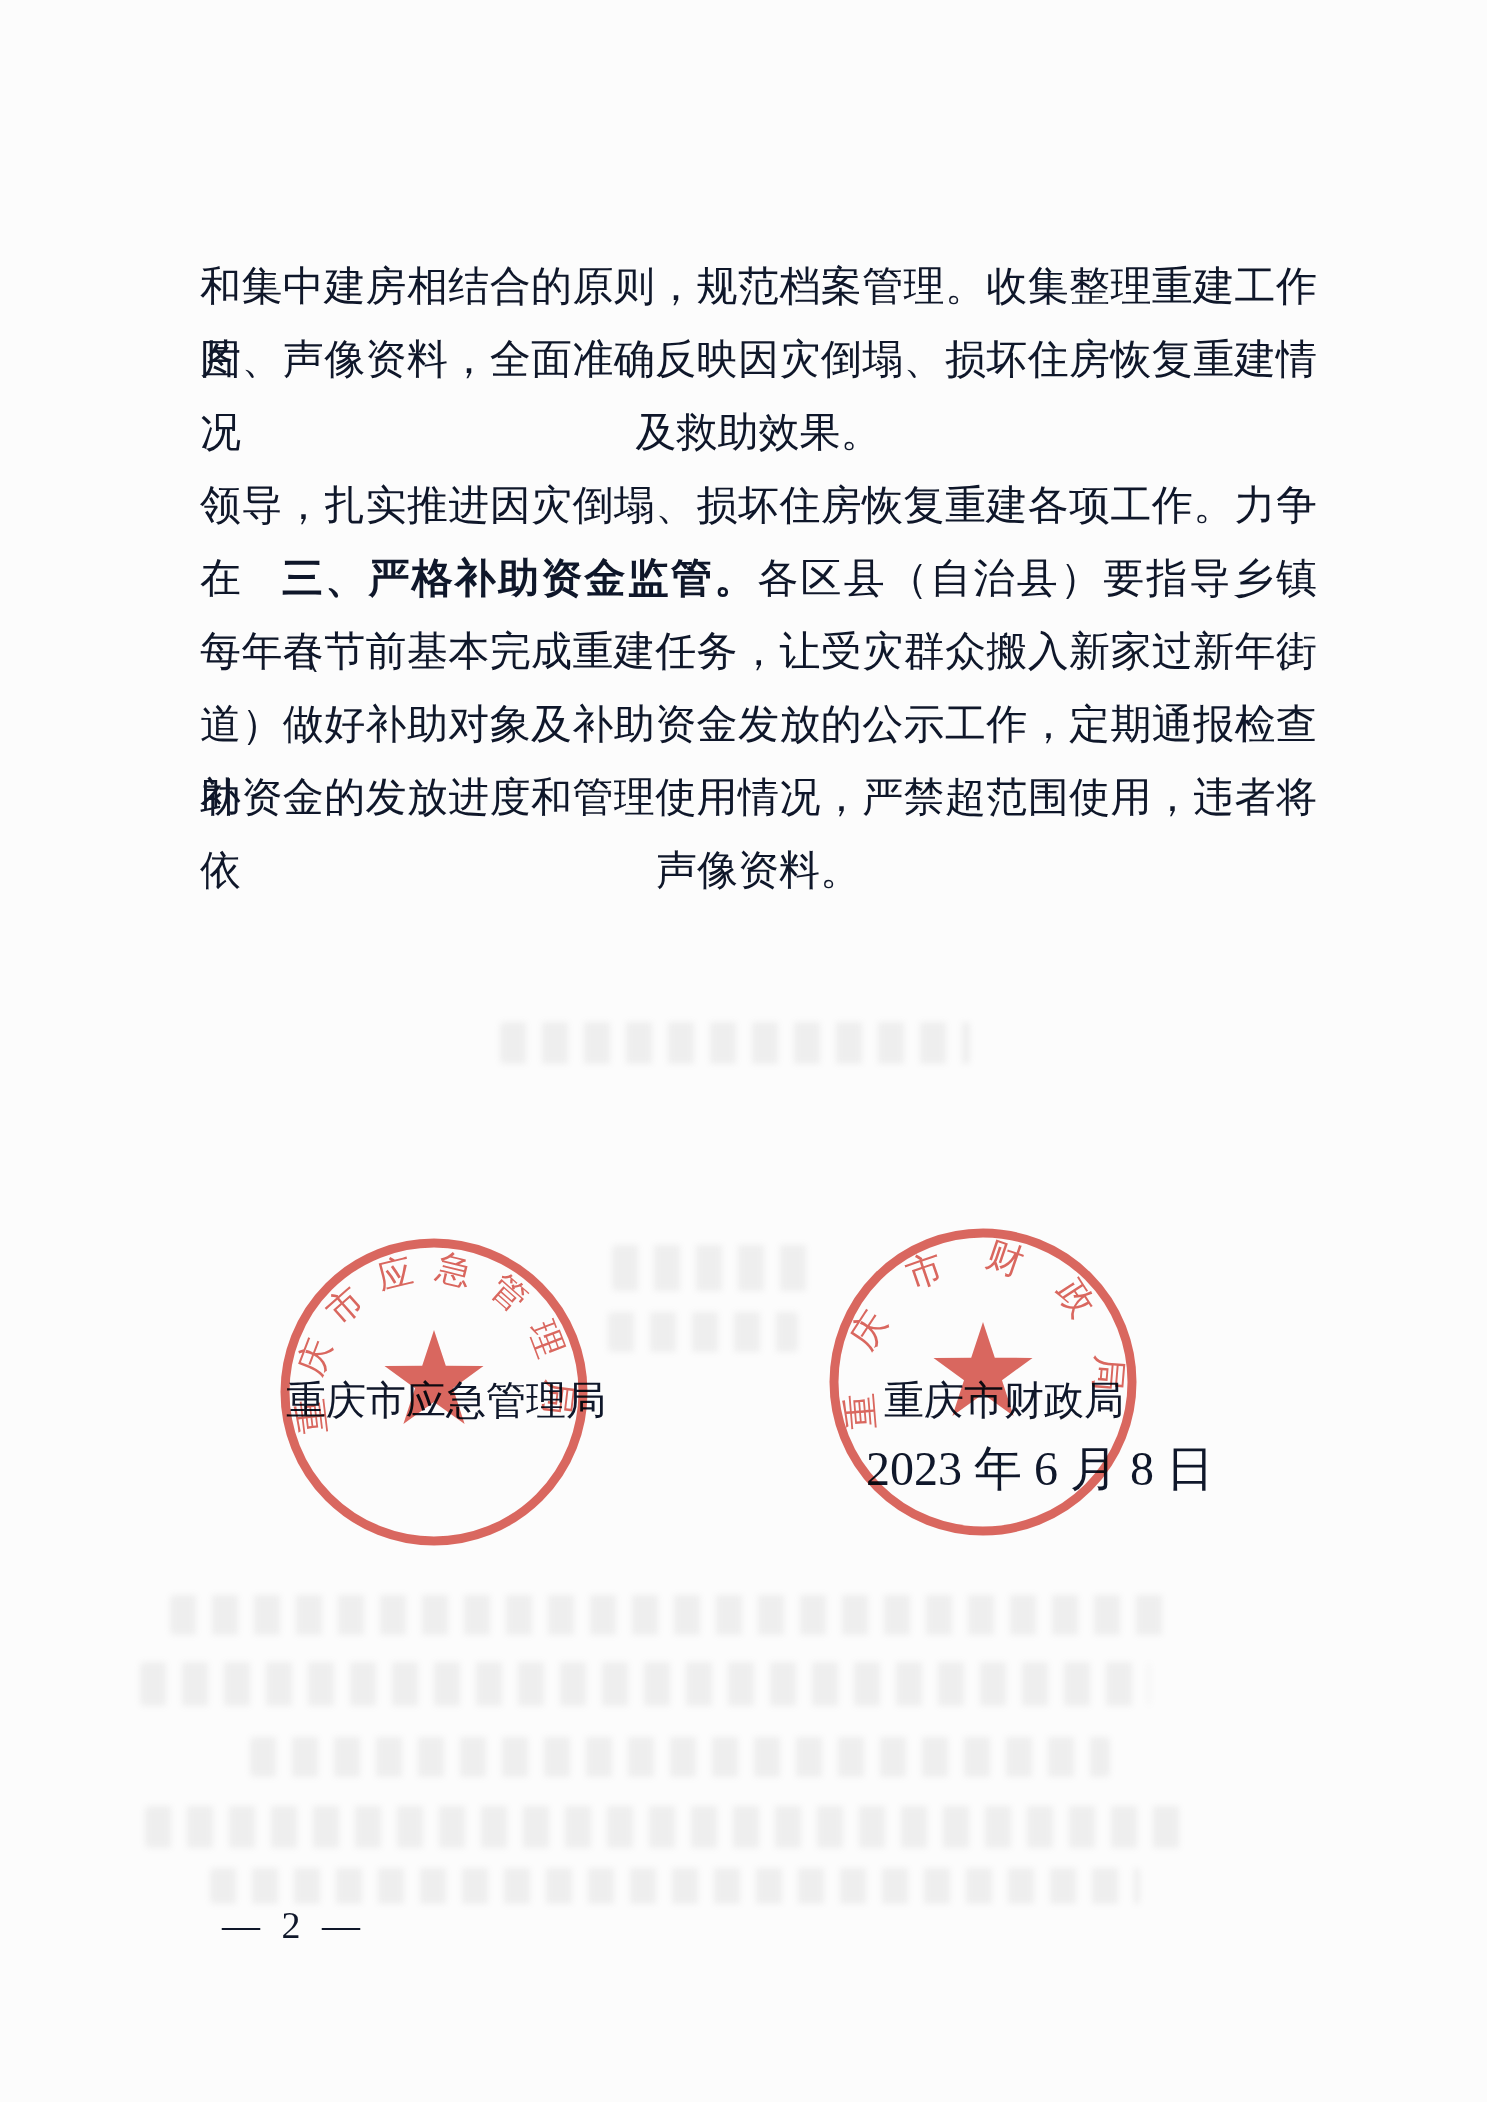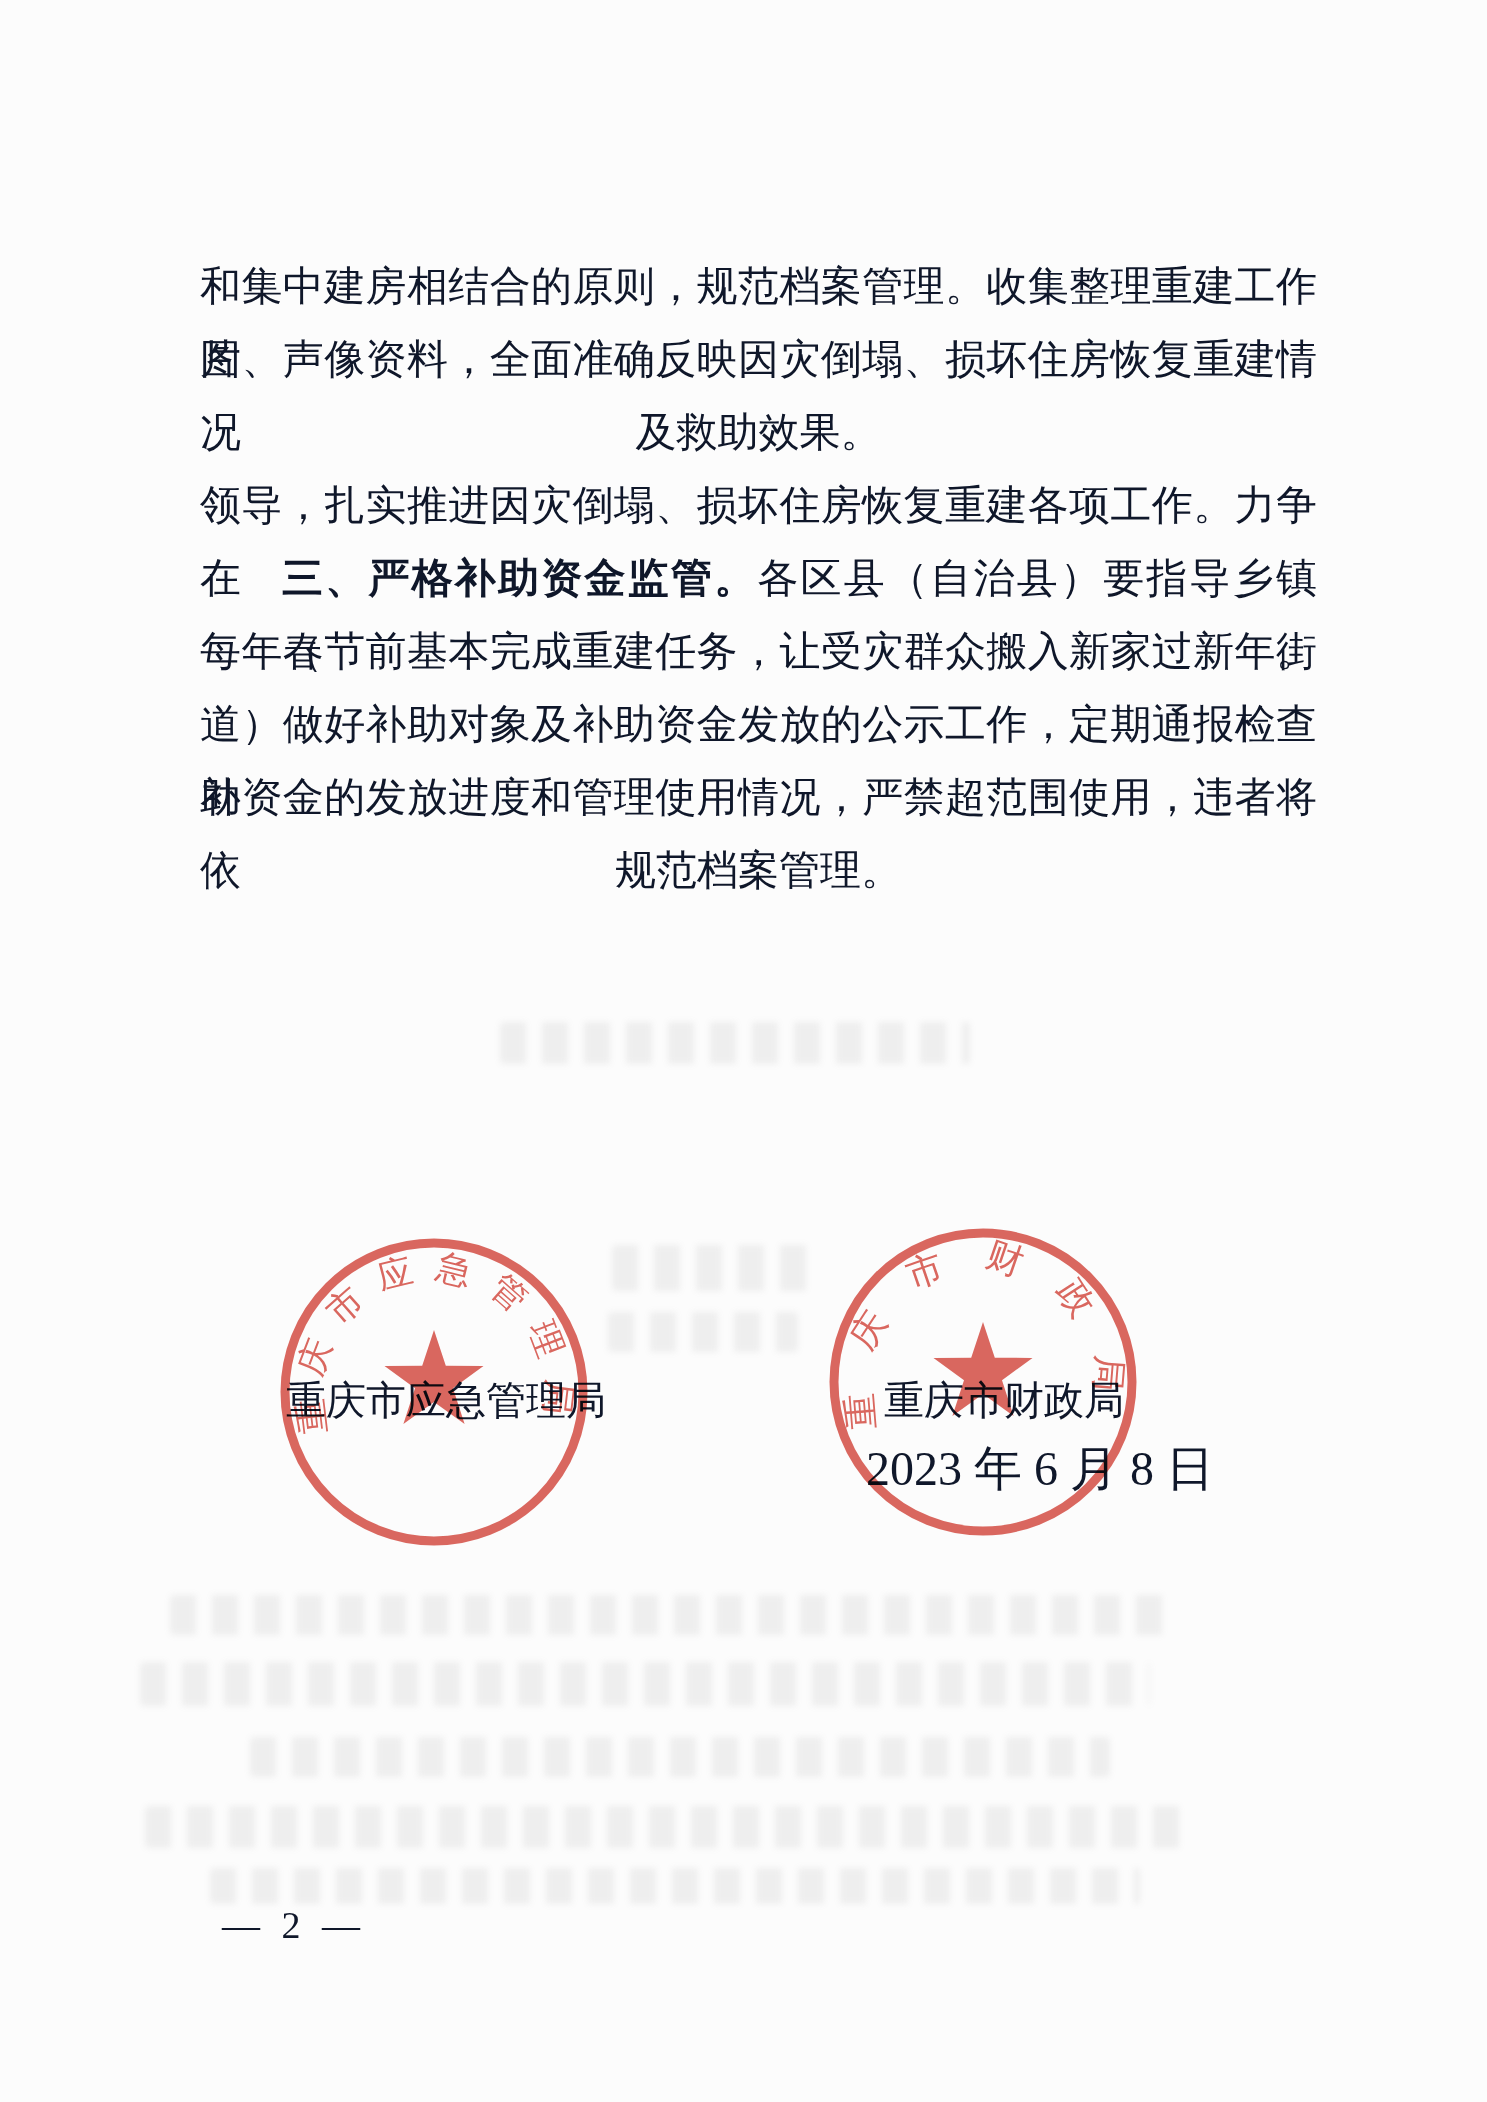--- a/index.html
+++ b/index.html
@@ -67,21 +67,21 @@
 
   <div class="doc-body">
     <div class="line fill"><span class="lead"></span><span>和集中建房相结合的原则，规范档案管理。收集整理重建工作图</span></div>
     <div class="line fill"><span class="lead"></span><span>片、声像资料，全面准确反映因灾倒塌、损坏住房恢复重建情况</span></div>
     <div class="line"><span class="lead"></span><span>及救助效果。</span></div>
     <div class="line fill"><span class="lead"></span><span>领导，扎实推进因灾倒塌、损坏住房恢复重建各项工作。力争在</span></div>
     <div class="line fill indent"><span class="lead">三、严格补助资金监管。</span><span>各区县（自治县）要指导乡镇（街</span></div>
     <div class="line fill"><span class="lead"></span><span>每年春节前基本完成重建任务，让受灾群众搬入新家过新年。</span></div>
     <div class="line fill"><span class="lead"></span><span>道）做好补助对象及补助资金发放的公示工作，定期通报检查补</span></div>
     <div class="line fill"><span class="lead"></span><span>助资金的发放进度和管理使用情况，严禁超范围使用，违者将依</span></div>
-    <div class="line"><span class="lead"></span><span>规范档案管理。</span></div>
+    <div class="line"><span class="lead"></span><span>声像资料。</span></div>
   </div>
 
 
   <div class="agency-left">重庆市应急管理局</div>
   <div class="agency-right">重庆市财政局</div>
   <div class="sign-date">2023 年 6 月 8 日</div>
 
   <svg class="seal seal-left" width="340" height="340" viewBox="-170 -170 340 340">
     <circle cx="0" cy="0" r="149" fill="none" stroke="#d5473d" stroke-width="9"></circle>
     <polygon fill="#d5473d" transform="translate(0,-10)" points="0,-52 11.8,-16.2 49.5,-16.1 19,6.2 30.6,42.1 0,20 -30.6,42.1 -19,6.2 -49.5,-16.1 -11.8,-16.2"></polygon>

